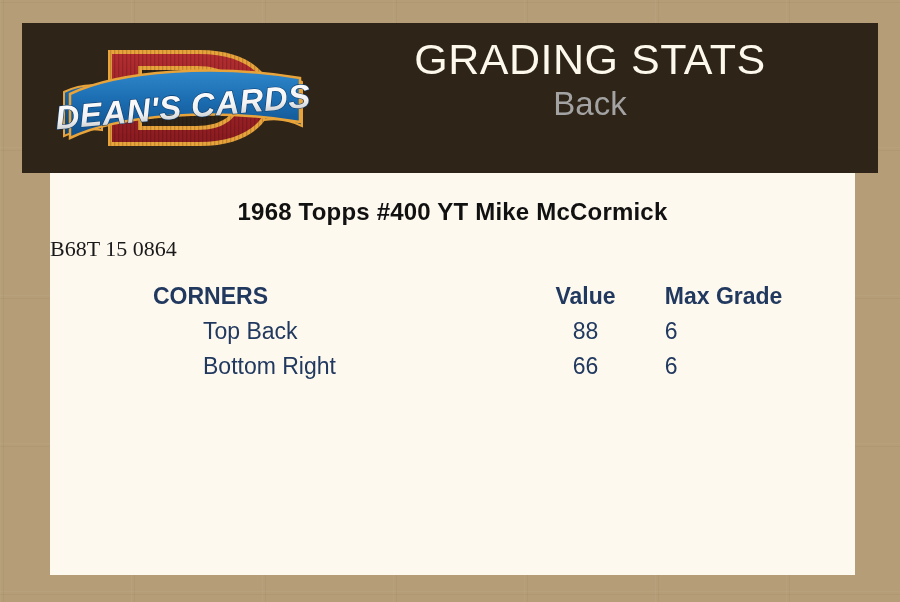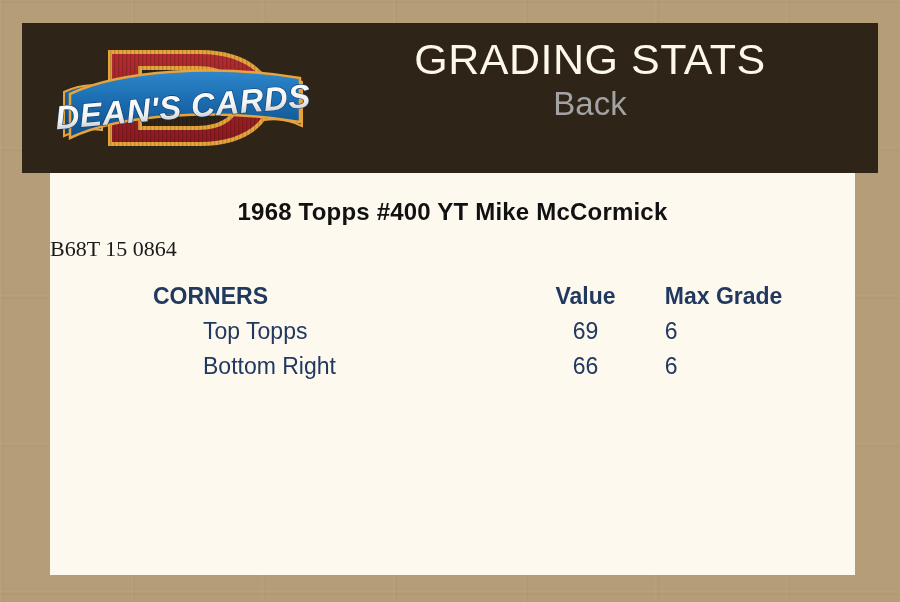--- a/index.html
+++ b/index.html
@@ -231,22 +231,22 @@
   <table id="stats-table">
     <thead>
       <tr>
         <th class="col-category">CORNERS</th>
         <th class="col-value">Value</th>
         <th class="col-max">Max Grade</th>
       </tr>
     </thead>
     <tbody>
       <tr>
-        <td class="col-category">Top Topps</td>
-        <td class="col-value">69</td>
+        <td class="col-category">Top Back</td>
+        <td class="col-value">88</td>
         <td class="col-max">6</td>
       </tr>
       <tr>
         <td class="col-category">Bottom Right</td>
         <td class="col-value">66</td>
         <td class="col-max">6</td>
       </tr>
     </tbody>
   </table>
 </div>

